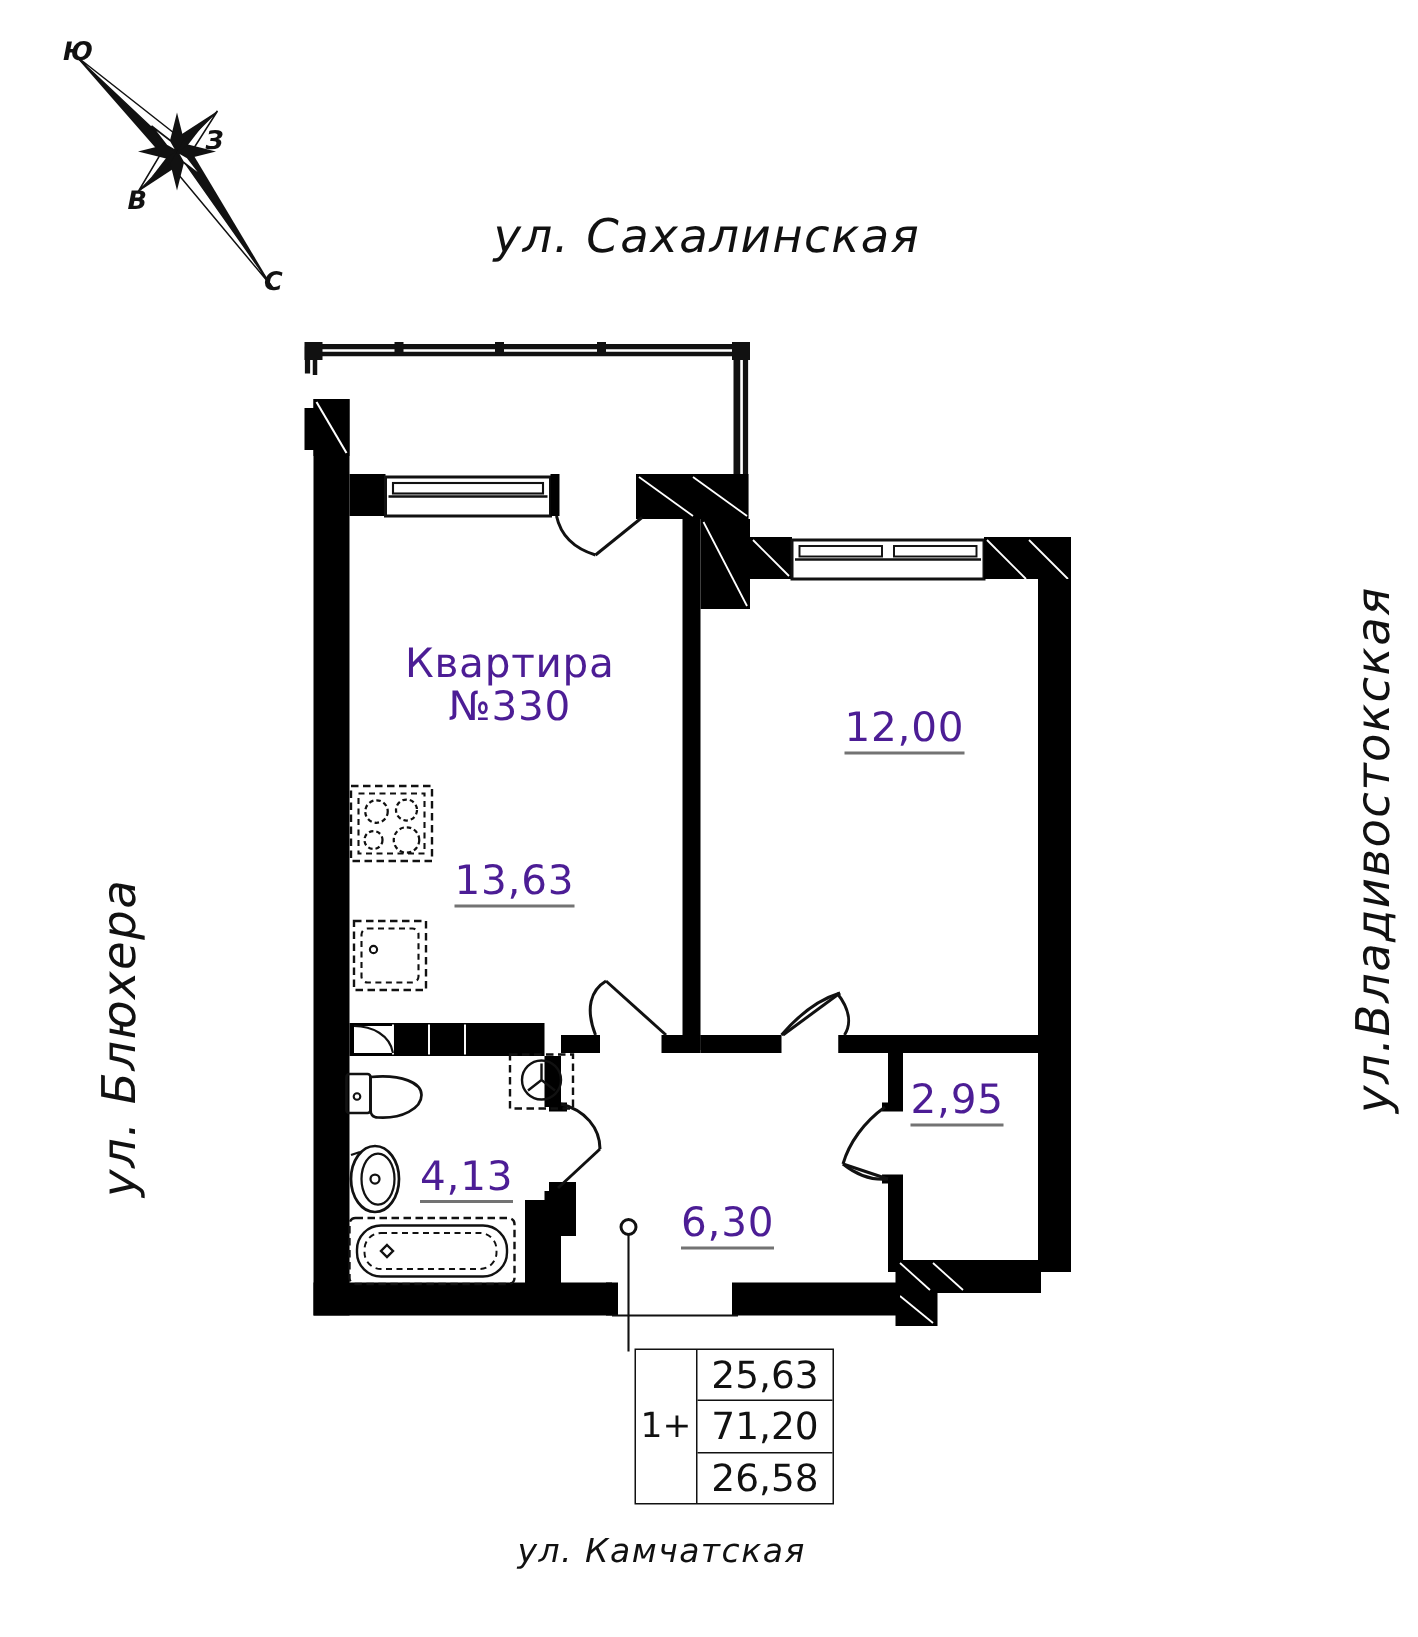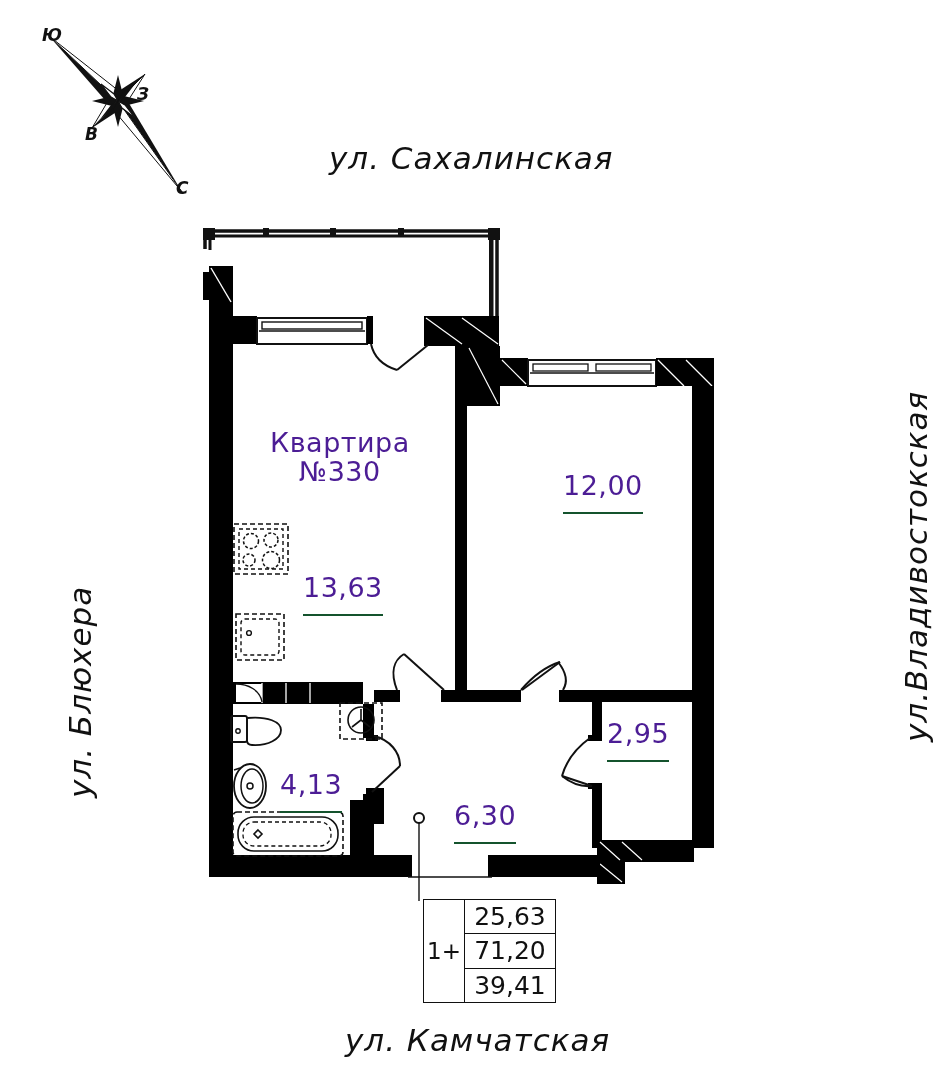--- a/index.html
+++ b/index.html
@@ -11,38 +11,38 @@
   #stage{position:absolute;left:0;top:0;width:945px;height:1091px;}
   svg.plan{position:absolute;left:0;top:0;width:945px;height:1091px;}
 
   .street{
     position:absolute;
     font-family:"DejaVu Sans","Liberation Sans",sans-serif;
     font-style:italic;font-weight:400;
     color:#111;white-space:nowrap;letter-spacing:1px;
   }
   #street-top{left:329px;top:140px;font-size:31px;}
-  #street-bottom{left:345px;top:1022px;font-size:31px;}
+  #street-bottom{left:345px;top:1022px;font-size:22px;}
   #street-left{
     left:0px;top:0px;font-size:31px;
     transform-origin:left top;
     transform:translate(62px,798px) rotate(-90deg);
   }
   #street-right{
     left:0px;top:0px;font-size:31px;
     transform-origin:left top;
     transform:translate(898px,742px) rotate(-90deg);
   }
 
   .plabel{
     position:absolute;text-align:center;white-space:nowrap;
     font-family:"DejaVu Sans","Liberation Sans",sans-serif;
     color:#4c1d95;font-size:27px;line-height:1.08;letter-spacing:.5px;
   }
-  .plabel.u{border-bottom:2px solid #14532d;padding-bottom:12px;}
+  .plabel.u{border-bottom:2px solid #737373;padding-bottom:1px;}
 
   #lab-apt{left:270px;top:428px;font-size:27px;}
   #lab-apt span{display:block;}
 
   #lab-1363{left:303px;top:573px;}
   #lab-1200{left:563px;top:471px;}
   #lab-295{left:607px;top:719px;}
   #lab-506{left:454px;top:801px;}
   #lab-413{left:280px;top:770px;}
 
@@ -296,17 +296,17 @@
   <div class="plabel u" id="lab-1200">12,00</div>
   <div class="plabel u" id="lab-295">2,95</div>
   <div class="plabel u" id="lab-506">6,30</div>
   <div class="plabel u" id="lab-413">4,13</div>
 
   <div id="area-table">
     <div class="left">1+</div>
     <div class="right">
       <div>25,63</div>
       <div>71,20</div>
-      <div>39,41</div>
+      <div>26,58</div>
     </div>
   </div>
 
 </div>
 
 </body></html>

